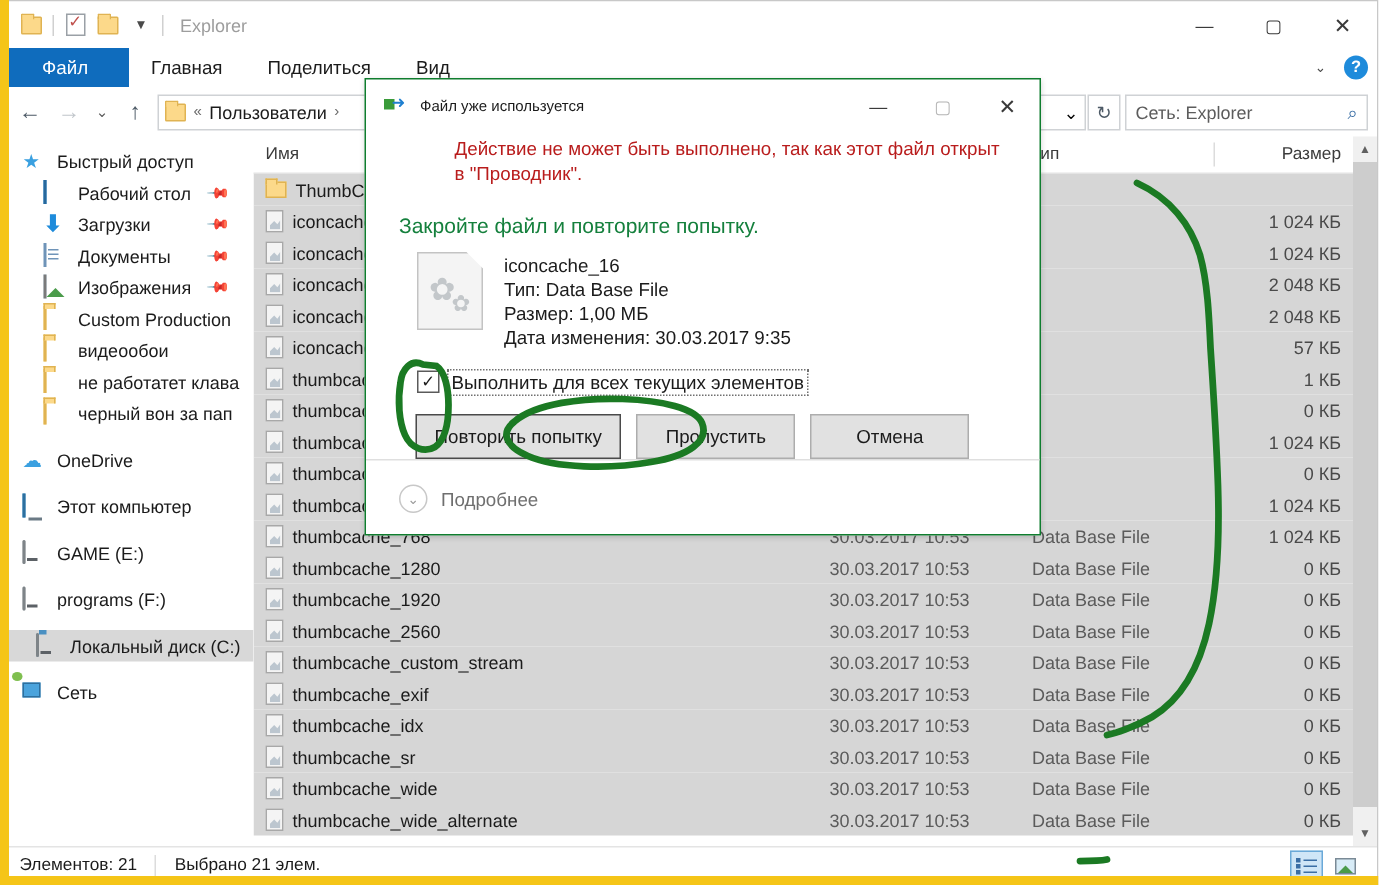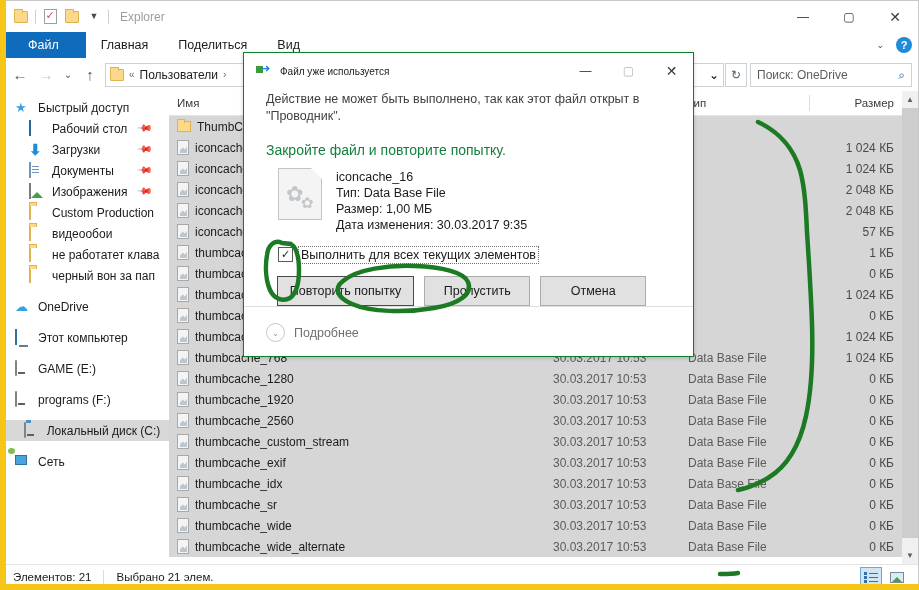--- a/index.html
+++ b/index.html
@@ -333,22 +333,22 @@
   .dlg-ctrls { position: absolute; right: 0; top: 0; display: flex; }
   .dlg-ctrl {
     width: 43px; height: 36px; display: flex; align-items: center;
     justify-content: center; color: #3a3a3a; font-size: 12px;
   }
   .dlg-ctrl.dim { color: #b6b6b6; }
   .dlg-ctrl.dlg-close { font-size: 14px; }
 
   .dlg-body { flex: 1; padding: 0 22px; position: relative; }
   .dlg-msg {
-    font-size: 12.5px; color: #404040; line-height: 17px;
-    margin-top: 2px; max-width: 390px;
+    font-size: 12.5px; color: #b91c1c; line-height: 17px;
+    margin-top: 2px; max-width: 390px; margin-left: 37px;
   }
   .dlg-msg2 { font-size: 14px; color: #15803d; margin-top: 17px; }
   .file-info { display: flex; gap: 14px; margin-top: 10px; padding-left: 12px; }
   .fi-icon {
     width: 44px; height: 52px; flex: 0 0 44px;
     background: #f4f4f4; border: 1px solid #c3c3c3; position: relative;
   }
   .fi-icon::before {
     content: ""; position: absolute; right: -1px; top: -1px;
     border-left: 11px solid transparent; border-top: 11px solid #ffffff;
@@ -454,21 +454,21 @@
     <div class="navbtn">↑</div>
     <div class="addr-field">
       <span class="folder-ico"></span>
       <span class="addr-chev">«</span>
       <span class="addr-crumb">Пользователи</span>
       <span class="addr-chev">›</span>
       <span class="addr-right">⌄</span>
     </div>
     <div class="refresh-btn">↻</div>
     <div class="search-field">
-      <span>Поиск: OneDrive</span>
+      <span>Сеть: Explorer</span>
       <span class="search-ico">⌕</span>
     </div>
   </div>
 
   <div class="body-split">
 
     <div class="navpane">
       <div class="nav-item">
         <span class="ni"><span class="ic-star">★</span></span>
         <span>Быстрый доступ</span>

